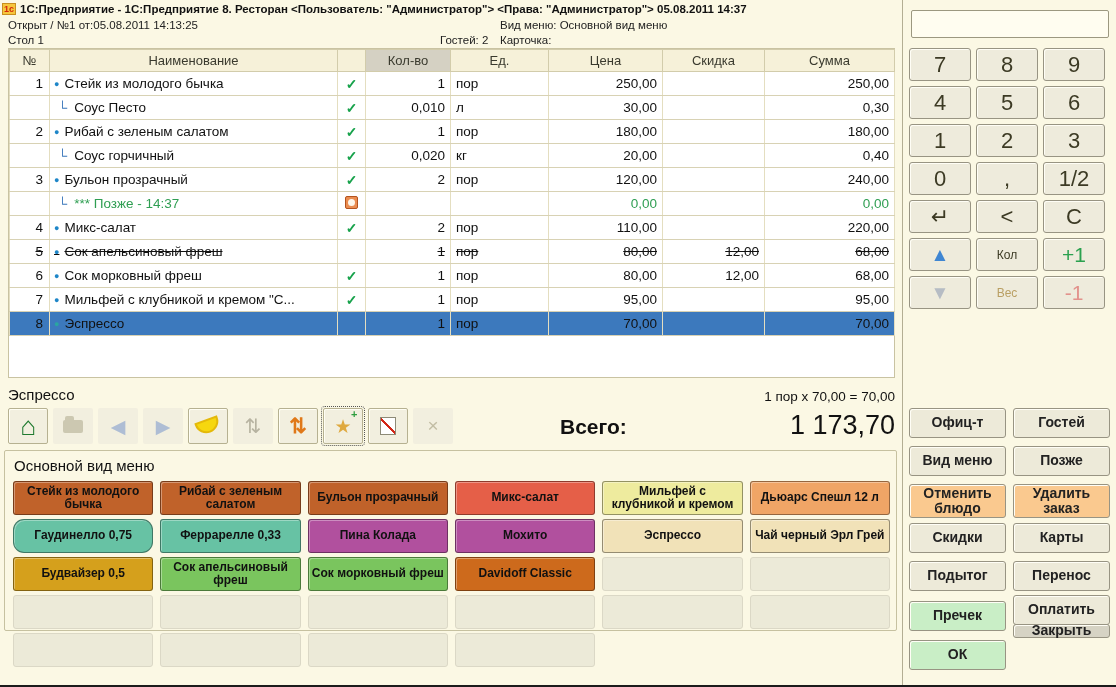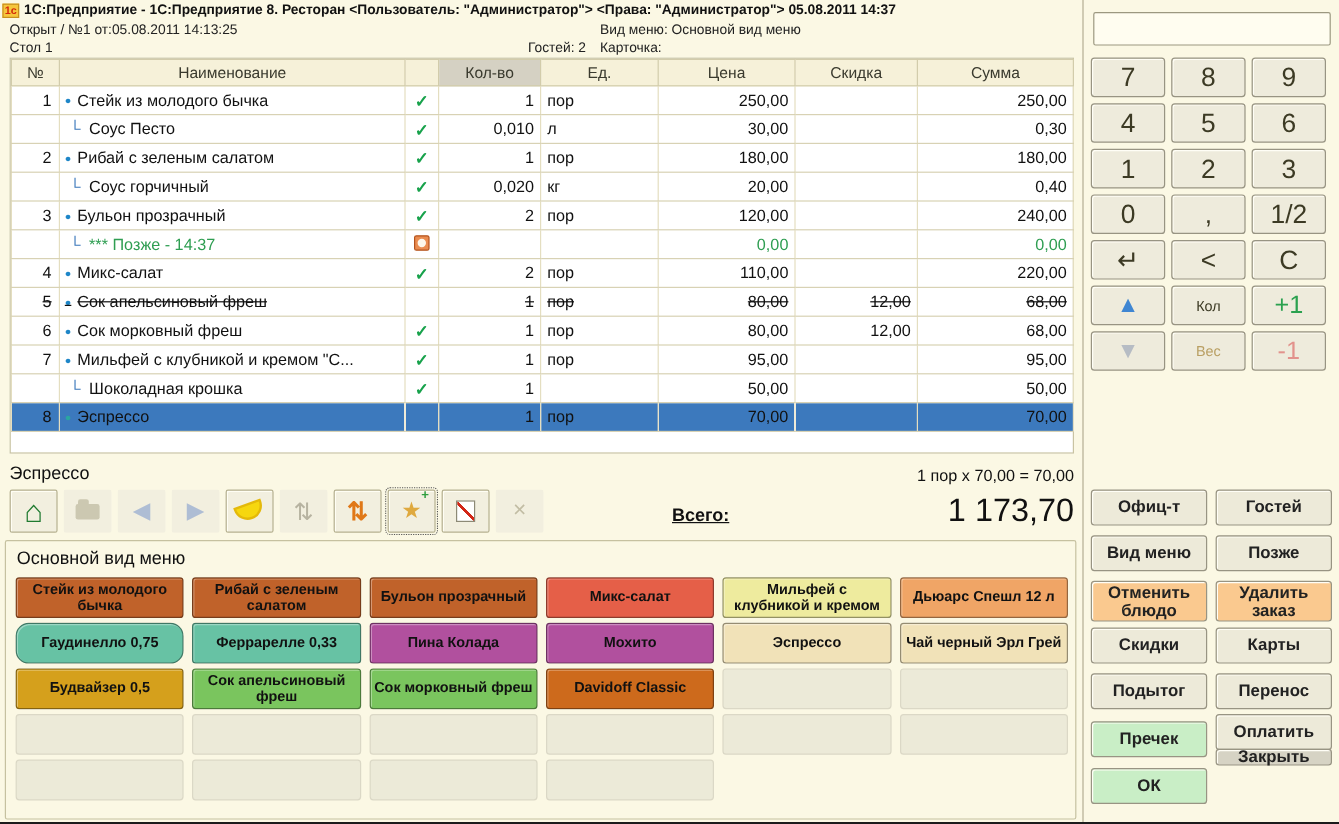--- a/index.html
+++ b/index.html
@@ -30,42 +30,42 @@
   tr.sel td { background:#3c79bd; }
   tr.sel .bullet { color:#2aa6a0; }
   tr.struck { text-decoration:line-through; }
   tr.late .nm, tr.late .c-price, tr.late .c-sum { color:#2f9e52; }
   .clockicon { display:inline-block; width:13px; height:13px; background:#ea8c50; border:1px solid #b4531d; border-radius:2px; position:relative; }
   .clockicon::after { content:""; position:absolute; left:2px; top:2px; width:7px; height:7px; background:#fdf6ea; border-radius:50%; }
   
   .itemlabel { position:absolute; left:8px; top:386px; font-size:15px; }
   .calcline { position:absolute; right:221px; top:389px; font-size:13.5px; }
   .totalrow { position:absolute; left:560px; top:410px; width:335px; display:flex; justify-content:space-between; align-items:baseline; }
-  .totallabel { font-size:15px; font-weight:bold;text-decoration:underline; }
+  .totallabel { font-size:21px; font-weight:bold; }
   .totalvalue { font-size:27px; }
   
   .tbtn { position:absolute; top:408px; width:40px; height:36px; background:#f2efdf; border:1px solid transparent; border-radius:2px; display:flex; align-items:center; justify-content:center; }
   .tbtn.raised { border:1px solid #b6b191; box-shadow:inset 1px 1px 0 #fffef4; }
   .tbtn.focused { outline:1px dotted #555; outline-offset:1px; }
   .g-home::before { content:"⌂"; color:#1f7a2f; font-size:26px; font-weight:bold; }
   .g-folder { width:20px; height:13px; background:#ccc8b1; border-radius:2px; position:relative; }
   .g-folder::before { content:""; position:absolute; top:-4px; left:2px; width:9px; height:4px; background:#ccc8b1; border-radius:2px 2px 0 0; }
   .g-arrow-left::before { content:"◀"; color:#aebdd4; font-size:19px; }
   .g-arrow-right::before { content:"▶"; color:#aebdd4; font-size:19px; }
   .g-lemon { width:24px; height:14px; background:#f6d70f; border:2px solid #e4b90a; border-radius:0 0 26px 26px; transform:rotate(-20deg); }
   .g-move-down::before { content:"⇅"; color:#b7b3a1; font-size:20px; }
   .g-reorder::before { content:"⇅"; color:#e07818; font-size:21px; font-weight:bold; }
   .g-star { position:relative; }
   .g-star::before { content:"★"; color:#dfa93f; font-size:19px; }
   .g-star::after { content:"+"; position:absolute; top:-7px; right:-6px; color:#2f9e3f; font-size:11px; font-weight:bold; }
   .g-no-edit { width:16px; height:18px; background:#fff; border:1px solid #8d8a76;
     background-image:linear-gradient(45deg,transparent 44%,#d22616 44%,#d22616 56%,transparent 56%); }
   .g-close::before { content:"×"; color:#c2bda4; font-size:19px; }
   
-  .menubox { position:absolute; left:4px; top:450px; width:893px; height:233px; border:1px solid #c6c1a0; border-radius:2px; }
+  .menubox { position:absolute; left:4px; top:450px; width:893px; height:181px; border:1px solid #c6c1a0; border-radius:2px; }
   .menutitle { position:absolute; left:9px; top:6px; font-size:15px; }
   .menugrid { position:absolute; left:8px; top:30px; width:877px; display:grid; grid-template-columns:repeat(6,1fr); column-gap:7px; row-gap:4px; grid-auto-rows:34px; }
   .mbtn { border-radius:3px; border:1px solid rgba(0,0,0,.38); font-size:12px; font-weight:bold; line-height:1.12; display:flex; align-items:center; justify-content:center; text-align:center; padding:1px 3px; color:#111; box-shadow:inset 1px 1px 0 rgba(255,255,255,.35); }
   .mbtn.empty { background:#ecead8; border:1px solid #dbd8c6; box-shadow:none; }
   
   .panel { position:absolute; left:902px; top:0; width:214px; height:687px; border-left:1px solid #b3ae93; }
   .numinput { position:absolute; left:8px; top:10px; width:198px; height:28px; background:#fffdf0; border:1px solid #9c9880; border-radius:2px; font-size:16px; padding:0 5px; font-family:"Liberation Sans",sans-serif; }
   .key { position:absolute; width:62px; height:33px; background:#eeebdc; border:1px solid #989483; border-radius:3px; box-shadow:inset 1px 1px 0 #fffef6; display:flex; align-items:center; justify-content:center; font-size:22px; color:#3c3a24; }
   .key.small { font-size:12px; }
   .k-up { color:#3f86d2; font-size:19px; }
@@ -211,30 +211,20 @@
         <tr>
           <td class="c-num">7</td>
           <td class="c-name"><span class="bullet">●</span><span class="nm">Мильфей с клубникой и кремом "С...</span></td>
           <td class="c-check">✓</td>
           <td class="c-qty">1</td>
           <td class="c-unit">пор</td>
           <td class="c-price">95,00</td>
           <td class="c-discount"></td>
           <td class="c-sum">95,00</td>
         </tr>
-        <tr>
-          <td class="c-num"></td>
-          <td class="c-name"><span class="corner">└</span><span class="nm">Шоколадная крошка</span></td>
-          <td class="c-check">✓</td>
-          <td class="c-qty">1</td>
-          <td class="c-unit"></td>
-          <td class="c-price">50,00</td>
-          <td class="c-discount"></td>
-          <td class="c-sum">50,00</td>
-        </tr>
         <tr class="sel ">
           <td class="c-num">8</td>
           <td class="c-name"><span class="bullet">●</span><span class="nm">Эспрессо</span></td>
           <td class="c-check"></td>
           <td class="c-qty">1</td>
           <td class="c-unit">пор</td>
           <td class="c-price">70,00</td>
           <td class="c-discount"></td>
           <td class="c-sum">70,00</td>
         </tr>

